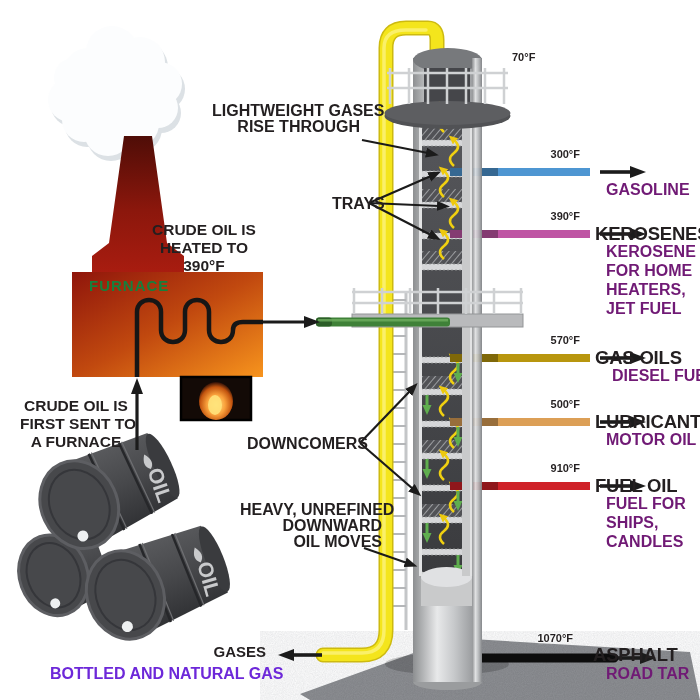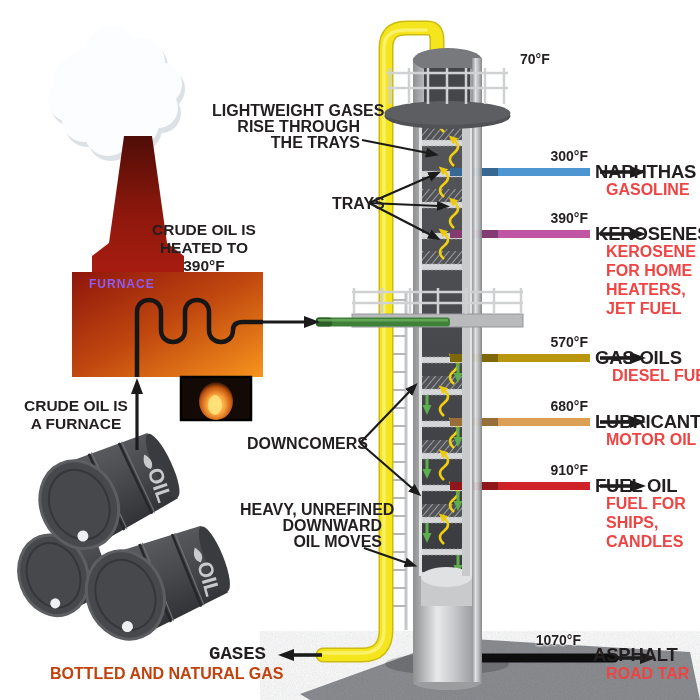--- a/index.html
+++ b/index.html
@@ -2,28 +2,28 @@
 <html><head>
 <meta charset="utf-8">
 <style>
   html,body{margin:0;padding:0;background:#fff;}
   .canvas{position:relative;width:700px;height:700px;background:#ffffff;overflow:hidden;
           font-family:"Liberation Sans",sans-serif;}
   svg.layer{position:absolute;left:0;top:0;}
   .txt{position:absolute;font-weight:bold;color:#231f20;white-space:nowrap;}
   .center{text-align:center;}
   .right{text-align:right;}
-  .temp{font-size:14px;margin-left:8px;}
+  .temp{font-size:11px;}
   .pname{font-size:18.5px;letter-spacing:-0.2px;}
-  .pdesc{font-size:16px;line-height:19px;color:#ef4444;}
+  .pdesc{font-size:16px;line-height:19px;color:#701a75;}
   .ann{font-size:16px;line-height:16px;}
   .crude{font-size:15.5px;line-height:18px;}
-  .furnace-lbl{font-size:12px;letter-spacing:1px;color:#8b5cf6;}
-  .gases-lbl{font-size:19px;font-family:Liberation Mono, monospace;}
-  .gases-sub{font-size:16px;color:#c2410c;}
+  .furnace-lbl{font-size:15px;letter-spacing:1px;color:#15803d;}
+  .gases-lbl{font-size:15px;}
+  .gases-sub{font-size:16px;color:#6d28d9;}
   .halo{text-shadow:0 0 3px #fff,0 0 3px #fff,0 0 2px #fff;}
 </style>
 </head>
 <body>
 
 <div class="canvas">
 
 <svg class="layer" width="700" height="700" viewBox="0 0 700 700">
   <defs>
     <linearGradient id="furnGrad" x1="0" y1="0" x2="1" y2="1">
@@ -339,61 +339,60 @@
 <div class="txt furnace-lbl" style="left:89px;top:277px;">FURNACE</div>
 
 <div class="txt crude center" style="left:148px;top:221px;width:112px;">
   <div>CRUDE OIL IS</div>
   <div>HEATED TO</div>
   <div>390°F</div>
 </div>
 
 <div class="txt crude center" style="left:20px;top:397px;width:112px;">
   <div>CRUDE OIL IS</div>
+  <div>FIRST SENT TO</div>
   <div>A FURNACE</div>
 </div>
 
 <div class="txt ann right" style="left:212px;top:103px;width:148px;">
   <div>LIGHTWEIGHT GASES</div>
   <div>RISE THROUGH</div>
-  <div>THE TRAYS</div>
 </div>
 
 <div class="txt ann" style="left:332px;top:196px;">TRAYS</div>
 
 <div class="txt ann" style="left:247px;top:436px;">DOWNCOMERS</div>
 
 <div class="txt ann right" style="left:218px;top:502px;width:142px;margin-left:22px;">
   <div>HEAVY, UNREFINED</div>
   <div>DOWNWARD</div>
   <div>OIL MOVES</div>
 </div>
 
 <div class="txt temp right" style="left:495px;top:148px;width:85px;">300°F</div>
-<div class="txt pname" style="left:595px;top:161px;">NAPHTHAS</div>
 <div class="txt pdesc" style="left:606px;top:180px;">
   <div>GASOLINE</div>
 </div>
 
 <div class="txt temp right" style="left:495px;top:210px;width:85px;">390°F</div>
 <div class="txt pname" style="left:595px;top:223px;">KEROSENES</div>
 <div class="txt pdesc" style="left:606px;top:242px;">
   <div>KEROSENE</div>
   <div>FOR HOME</div>
   <div>HEATERS,</div>
   <div>JET FUEL</div>
 </div>
 
 <div class="txt temp right" style="left:495px;top:334px;width:85px;">570°F</div>
 <div class="txt pname" style="left:595px;top:347px;">GAS OILS</div>
 <div class="txt pdesc" style="left:612px;top:366px;">
   <div>DIESEL FUEL</div>
 </div>
 
-<div class="txt temp right" style="left:495px;top:398px;width:85px;">680°F</div>
+<div class="txt temp right" style="left:495px;top:398px;width:85px;">500°F</div>
 <div class="txt pname" style="left:595px;top:411px;">LUBRICANTS</div>
 <div class="txt pdesc" style="left:606px;top:430px;">
   <div>MOTOR OIL</div>
 </div>
 
 <div class="txt temp right" style="left:495px;top:462px;width:85px;">910°F</div>
 <div class="txt pname" style="left:595px;top:475px;">FUEL OIL</div>
 <div class="txt pdesc" style="left:606px;top:494px;">
   <div>FUEL FOR</div>
   <div>SHIPS,</div>

